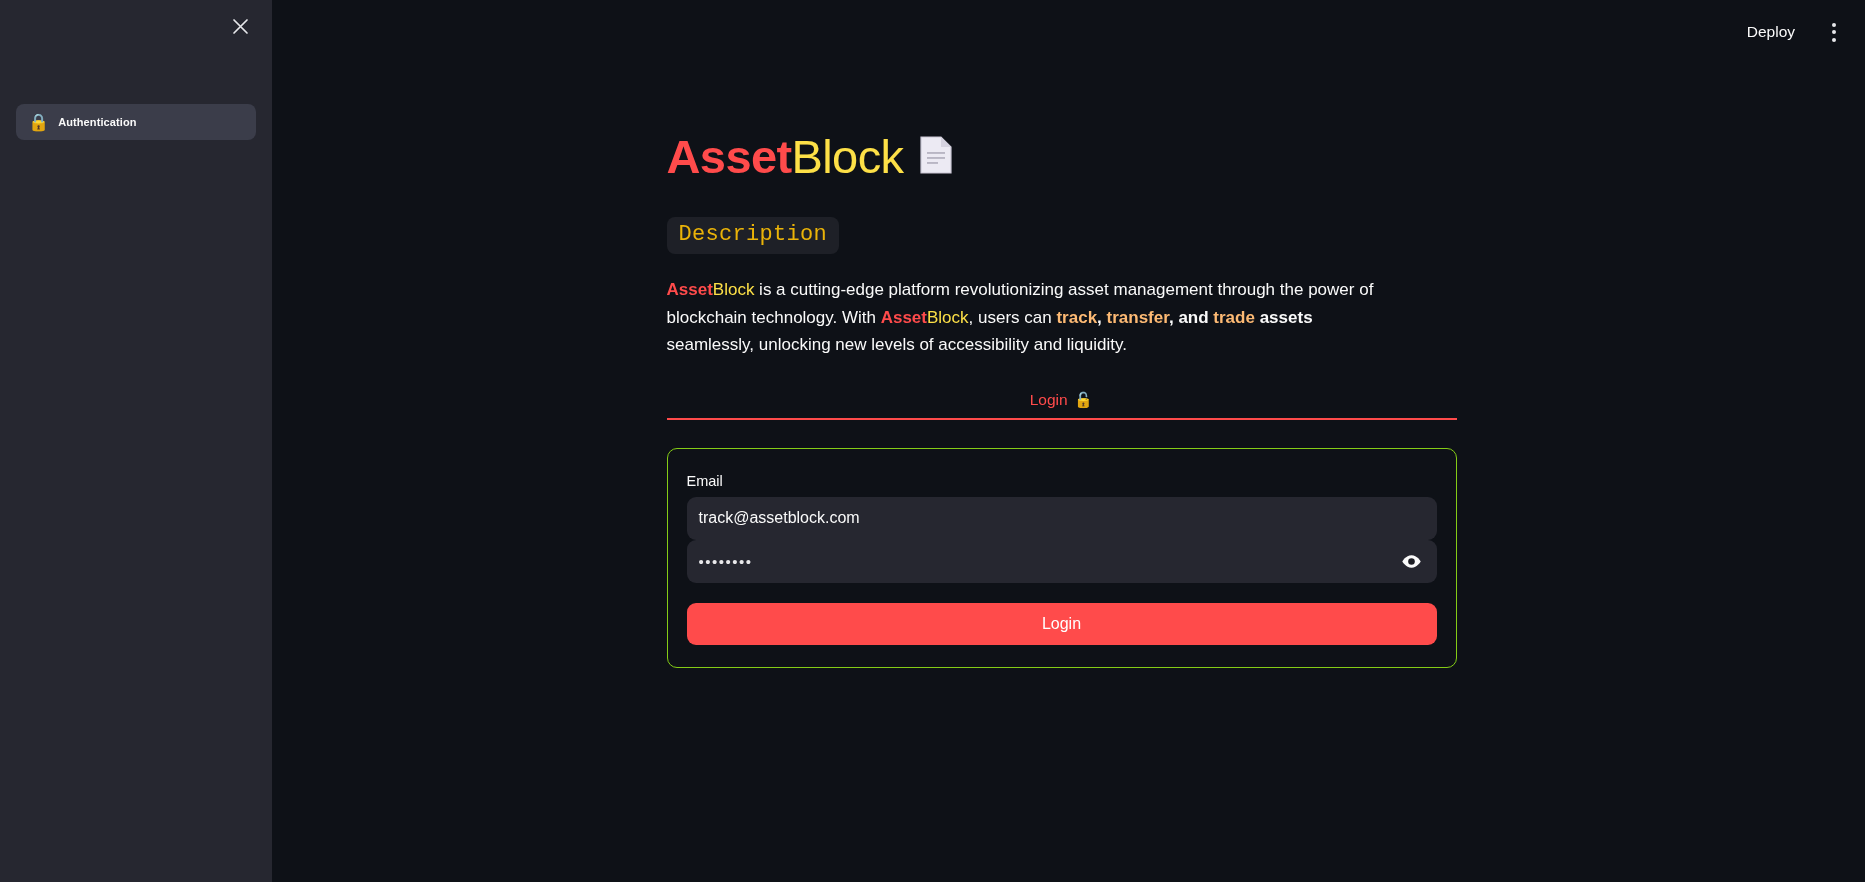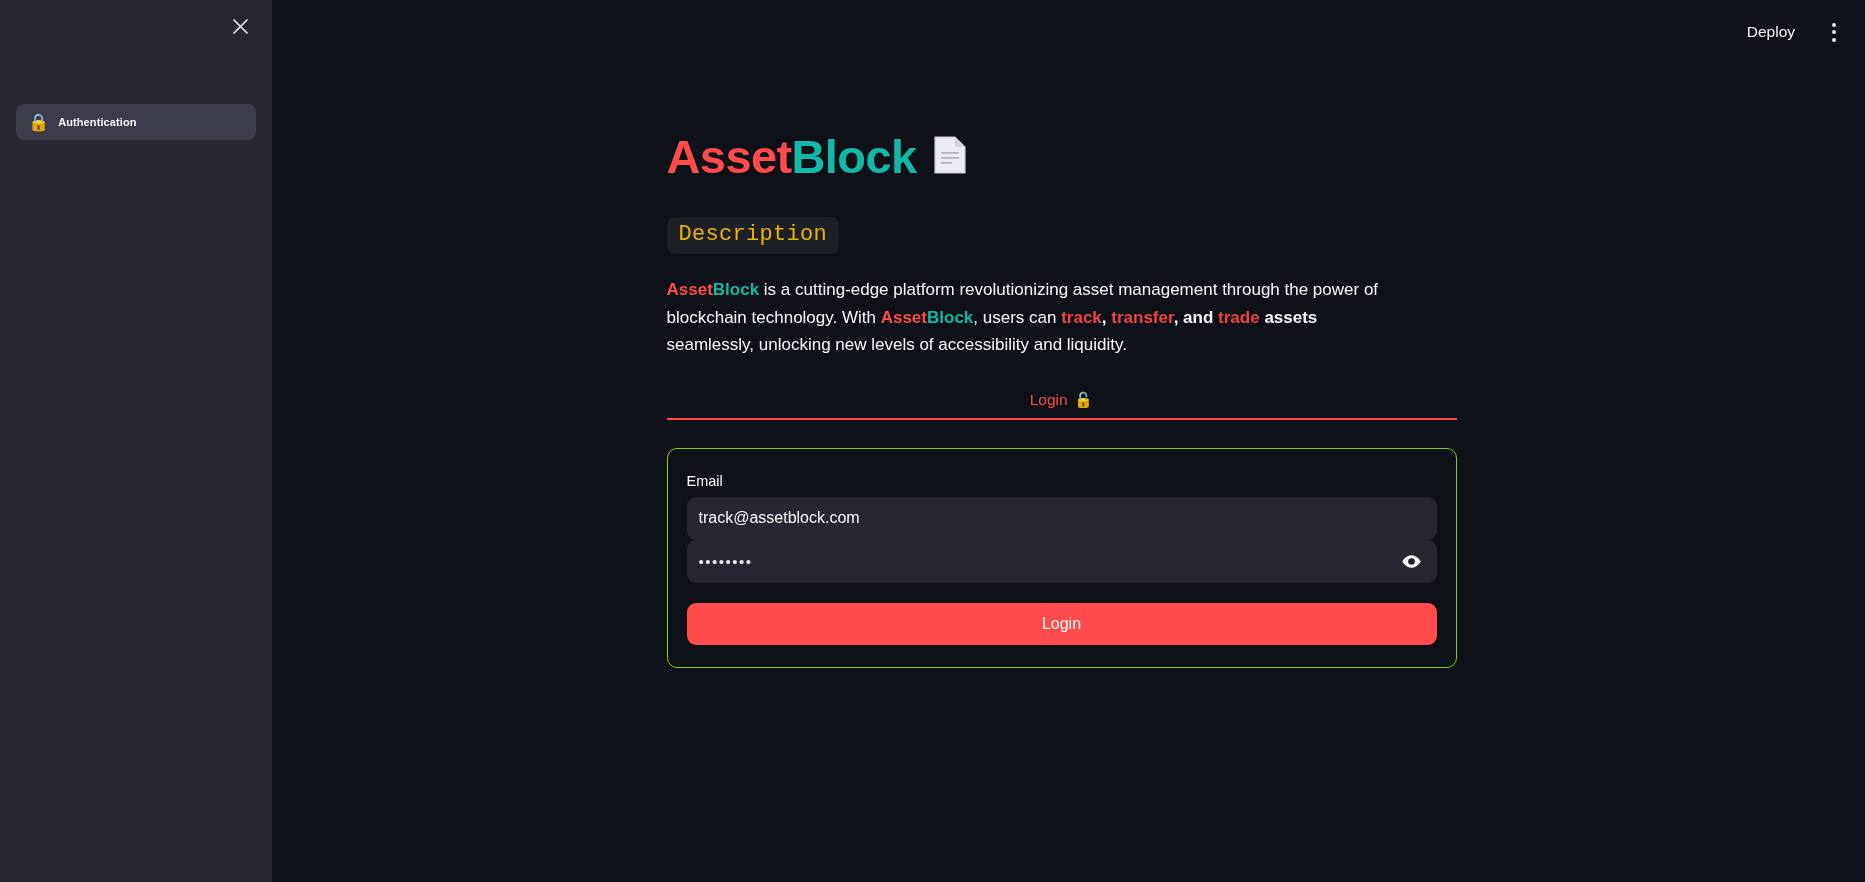--- a/index.html
+++ b/index.html
@@ -94,22 +94,22 @@
     letter-spacing: .3px;
     margin-bottom: 22px;
   }
 
   
   #desc-paragraph {
     font-size: 17px; line-height: 1.62; color: #fafafa;
     width: 725px;
   }
   .t-red { color: #ff4b4b; font-weight: 700; text-align: right; }
-  .t-amber { color: #14b8a6; font-weight: 700; }
-  .t-blue { color: #ef4444; font-weight: 700; }
+  .t-amber { color: #fde047; font-weight: 400; }
+  .t-blue { color: #fdba74; font-weight: 700; }
   .t-bold { font-weight: 700; color: #fafafa; }
 
   
   #tabs {
     margin-top: 32px;
     width: 790px;
     border-bottom: 2.5px solid #ff4b4b;
     display: flex; justify-content: center;
     padding-bottom: 9px;
   }

